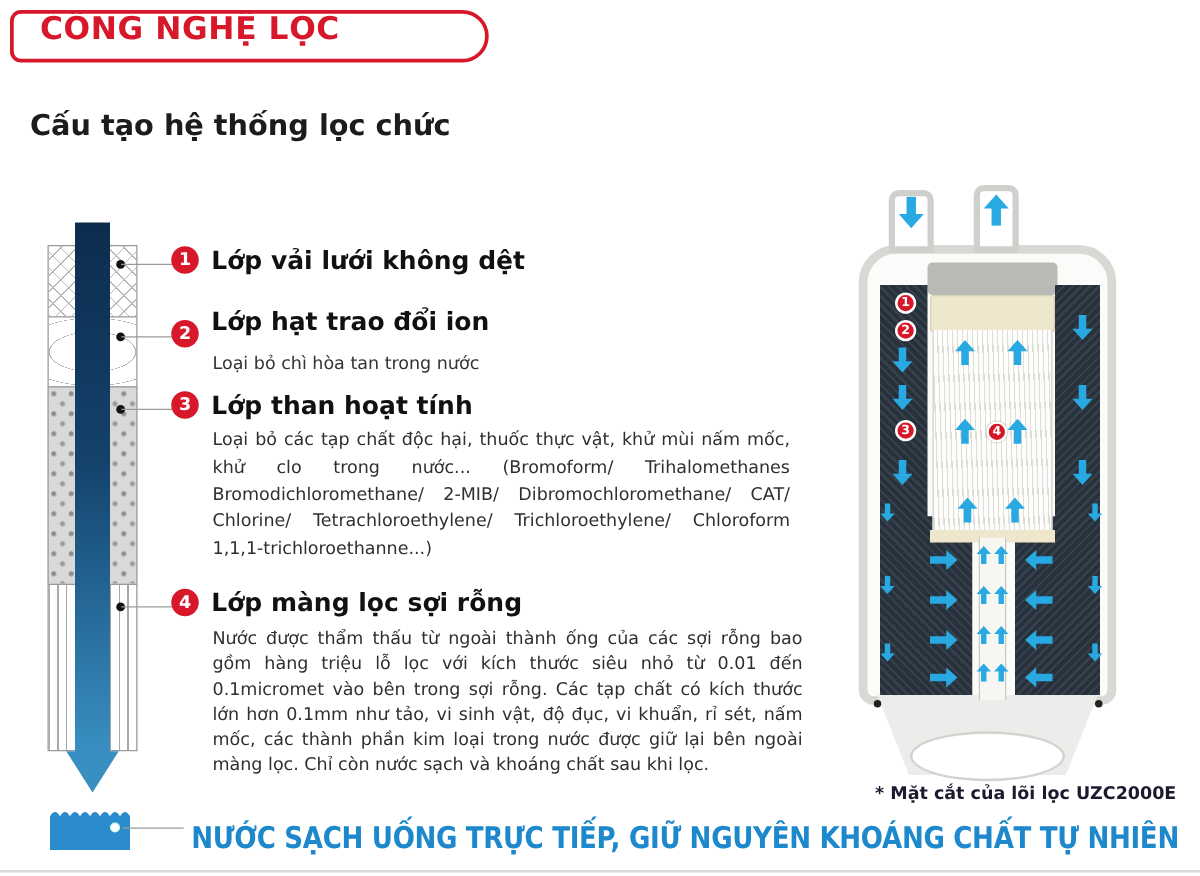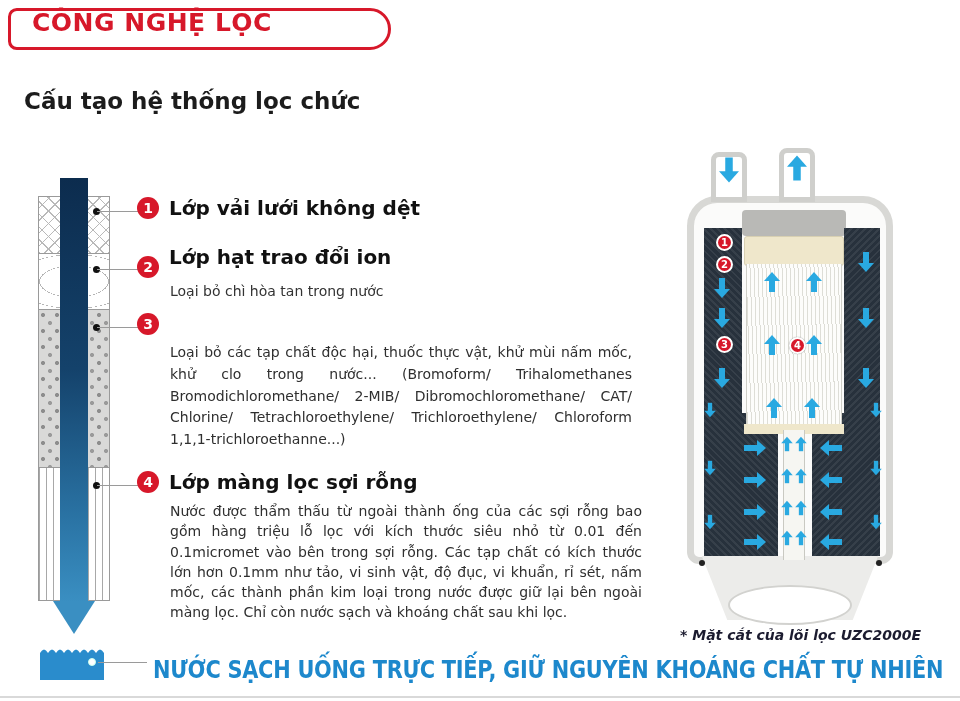--- a/index.html
+++ b/index.html
@@ -70,21 +70,21 @@
   .creamfoot{position:absolute;left:744px;top:424px;width:100px;height:10px;background:var(--cream);}
   .fiber{position:absolute;left:746px;top:264px;width:96px;height:162px;background:#fdfdfb;
     border-left:1px solid #cfcfc8;border-right:1px solid #cfcfc8;
     background-image:repeating-linear-gradient(88deg,rgba(175,175,160,.4) 0 1px,transparent 1px 4px);}
   .channel{position:absolute;left:783px;top:430px;width:22px;height:130px;background:#f6f6f2;
     border-left:1px solid #c9c9c2;border-right:1px solid #c9c9c2;}
   .screw{position:absolute;width:6px;height:6px;border-radius:50%;background:#222;}
   .rmark{position:absolute;width:17px;height:17px;border-radius:50%;background:var(--red);border:2px solid #fff;
     color:#fff;font-size:10px;font-weight:bold;display:flex;align-items:center;justify-content:center;z-index:8;
     box-shadow:0 0 1px rgba(0,0,0,.5);}
-  .caption{position:absolute;left:680px;top:627px;font-size:14px;font-weight:bold;font-style:italic;color:#1b1b2f;}
+  .caption{position:absolute;left:700px;top:627px;font-size:14px;font-weight:bold;color:#1b1b2f;}
 
   
   .aw{position:absolute;z-index:6;}
   .aw.up{width:16px;height:20px;}
   .aw.up::before{content:"";position:absolute;bottom:0;left:50%;transform:translateX(-50%);width:6px;height:12px;background:var(--ab);}
   .aw.up::after{content:"";position:absolute;top:0;left:50%;transform:translateX(-50%);
     border-left:8px solid transparent;border-right:8px solid transparent;border-bottom:9px solid var(--ab);}
   .aw.dn{width:16px;height:20px;}
   .aw.dn::before{content:"";position:absolute;top:0;left:50%;transform:translateX(-50%);width:6px;height:12px;background:var(--ab);}
   .aw.dn::after{content:"";position:absolute;bottom:0;left:50%;transform:translateX(-50%);
@@ -139,20 +139,21 @@
   <div class="leader" style="left:98px;top:662px;width:49px;"></div>
 
   <div class="lmark" style="left:137px;top:197px;">1</div>
   <div class="ltitle" style="left:169px;top:196px;">Lớp vải lưới không dệt</div>
 
   <div class="lmark" style="left:137px;top:256px;">2</div>
   <div class="ltitle" style="left:169px;top:245px;">Lớp hạt trao đổi ion</div>
   <div class="ldesc" style="left:170px;top:283px;">Loại bỏ chì hòa tan trong nước</div>
 
   <div class="lmark" style="left:137px;top:313px;">3</div>
+  <div class="ltitle" style="left:169px;top:312px;">Lớp than hoạt tính</div>
   <div class="lpar" style="left:170px;top:342px;width:462px;">Loại bỏ các tạp chất độc hại, thuốc thực vật, khử mùi nấm mốc, khử clo trong nước... (Bromoform/ Trihalomethanes Bromodichloromethane/ 2-MIB/ Dibromochloromethane/ CAT/ Chlorine/ Tetrachloroethylene/ Trichloroethylene/ Chloroform 1,1,1-trichloroethanne...)</div>
 
   <div class="lmark" style="left:137px;top:471px;">4</div>
   <div class="ltitle" style="left:169px;top:470px;">Lớp màng lọc sợi rỗng</div>
   <div class="lpar" style="left:170px;top:501px;width:472px;line-height:1.45;">Nước được thẩm thấu từ ngoài thành ống của các sợi rỗng bao gồm hàng triệu lỗ lọc với kích thước siêu nhỏ từ 0.01 đến 0.1micromet vào bên trong sợi rỗng. Các tạp chất có kích thước lớn hơn 0.1mm như tảo, vi sinh vật, độ đục, vi khuẩn, rỉ sét, nấm mốc, các thành phần kim loại trong nước được giữ lại bên ngoài màng lọc. Chỉ còn nước sạch và khoáng chất sau khi lọc.</div>
 
   <div class="shell"></div>
   <div class="base"></div>
   <div class="cup"></div>
   <div class="port" style="left:711px;top:152px;height:50px;"></div>

